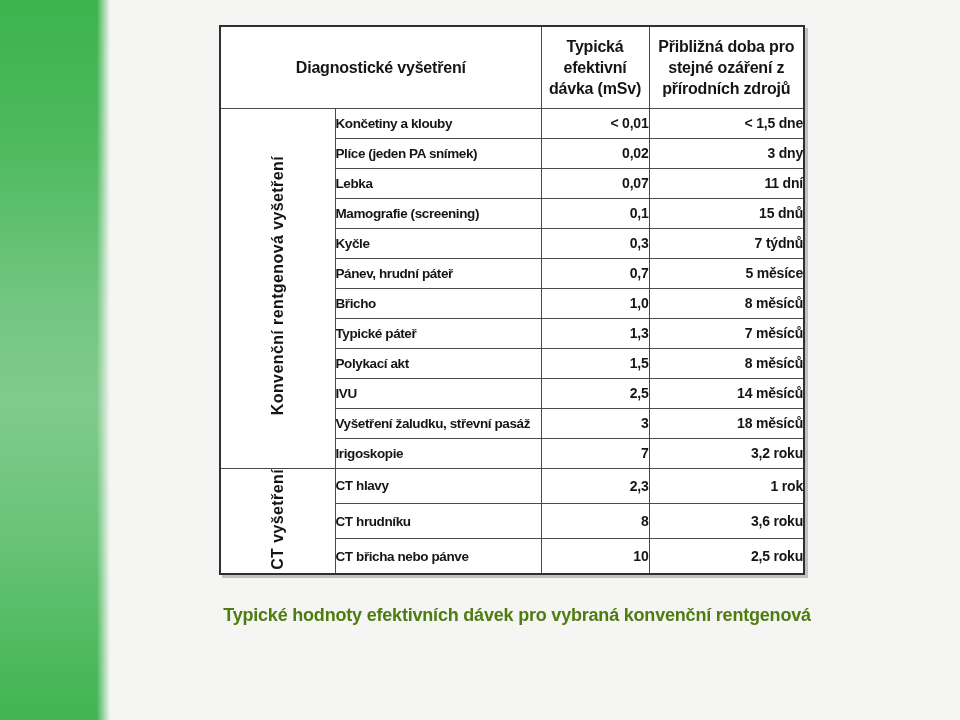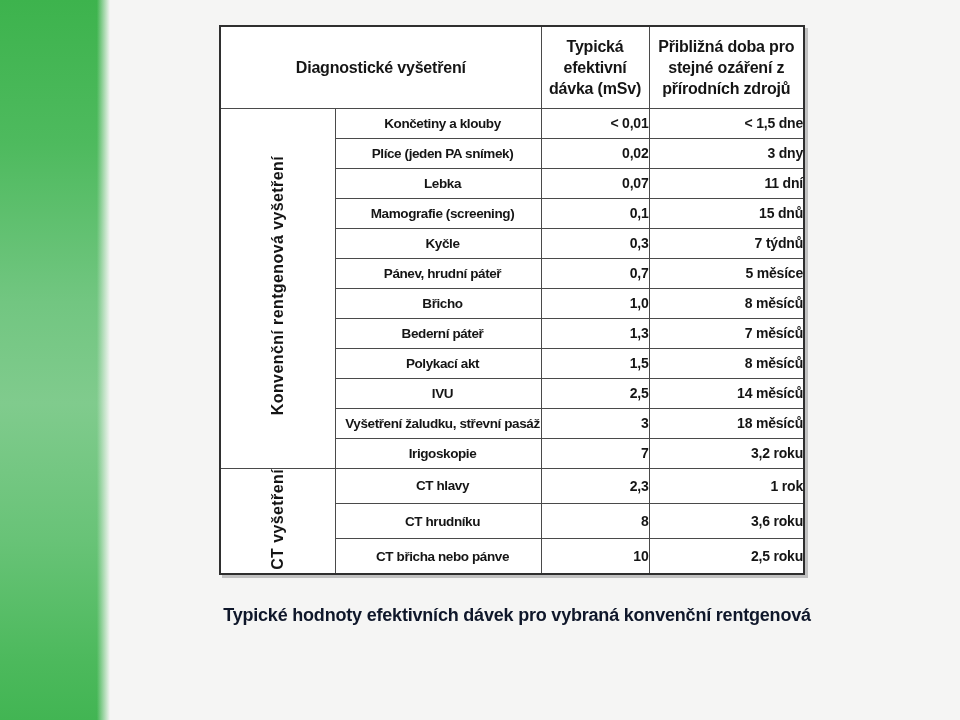--- a/index.html
+++ b/index.html
@@ -36,22 +36,21 @@
   th.hcell {
     font-size: 16px;
     line-height: 1.32;
     text-align: center;
     vertical-align: middle;
     letter-spacing: -0.2px;
   }
   td.exam {
     font-size: 13.5px;
     letter-spacing: -0.4px;
-    text-align: center;
-    padding-left: 9px;
+    text-align: left;
     white-space: nowrap;
     overflow: hidden;
   }
   td.num {
     font-size: 14px;
     text-align: right;
     letter-spacing: -0.2px;
   }
   td.vcell {
     text-align: center;
@@ -127,21 +126,21 @@
           <td class="exam">Pánev, hrudní páteř</td>
           <td class="num">0,7</td>
           <td class="num">5 měsíce</td>
         </tr>
         <tr>
           <td class="exam">Břicho</td>
           <td class="num">1,0</td>
           <td class="num">8 měsíců</td>
         </tr>
         <tr>
-          <td class="exam">Bederní páteř</td>
+          <td class="exam">Typické páteř</td>
           <td class="num">1,3</td>
           <td class="num">7 měsíců</td>
         </tr>
         <tr>
           <td class="exam">Polykací akt</td>
           <td class="num">1,5</td>
           <td class="num">8 měsíců</td>
         </tr>
         <tr>
           <td class="exam">IVU</td>
@@ -170,16 +169,16 @@
           <td class="num">3,6 roku</td>
         </tr>
         <tr>
           <td class="exam">CT břicha nebo pánve</td>
           <td class="num">10</td>
           <td class="num">2,5 roku</td>
         </tr>
       </tbody>
   </table>
 
-  <div class="caption" style="color: #0f172a;">
+  <div class="caption" style="color: #4d7c0f;">
     <div>Typické hodnoty efektivních dávek pro vybraná konvenční rentgenová</div>
   </div>
 </div>
 
 </body></html>

